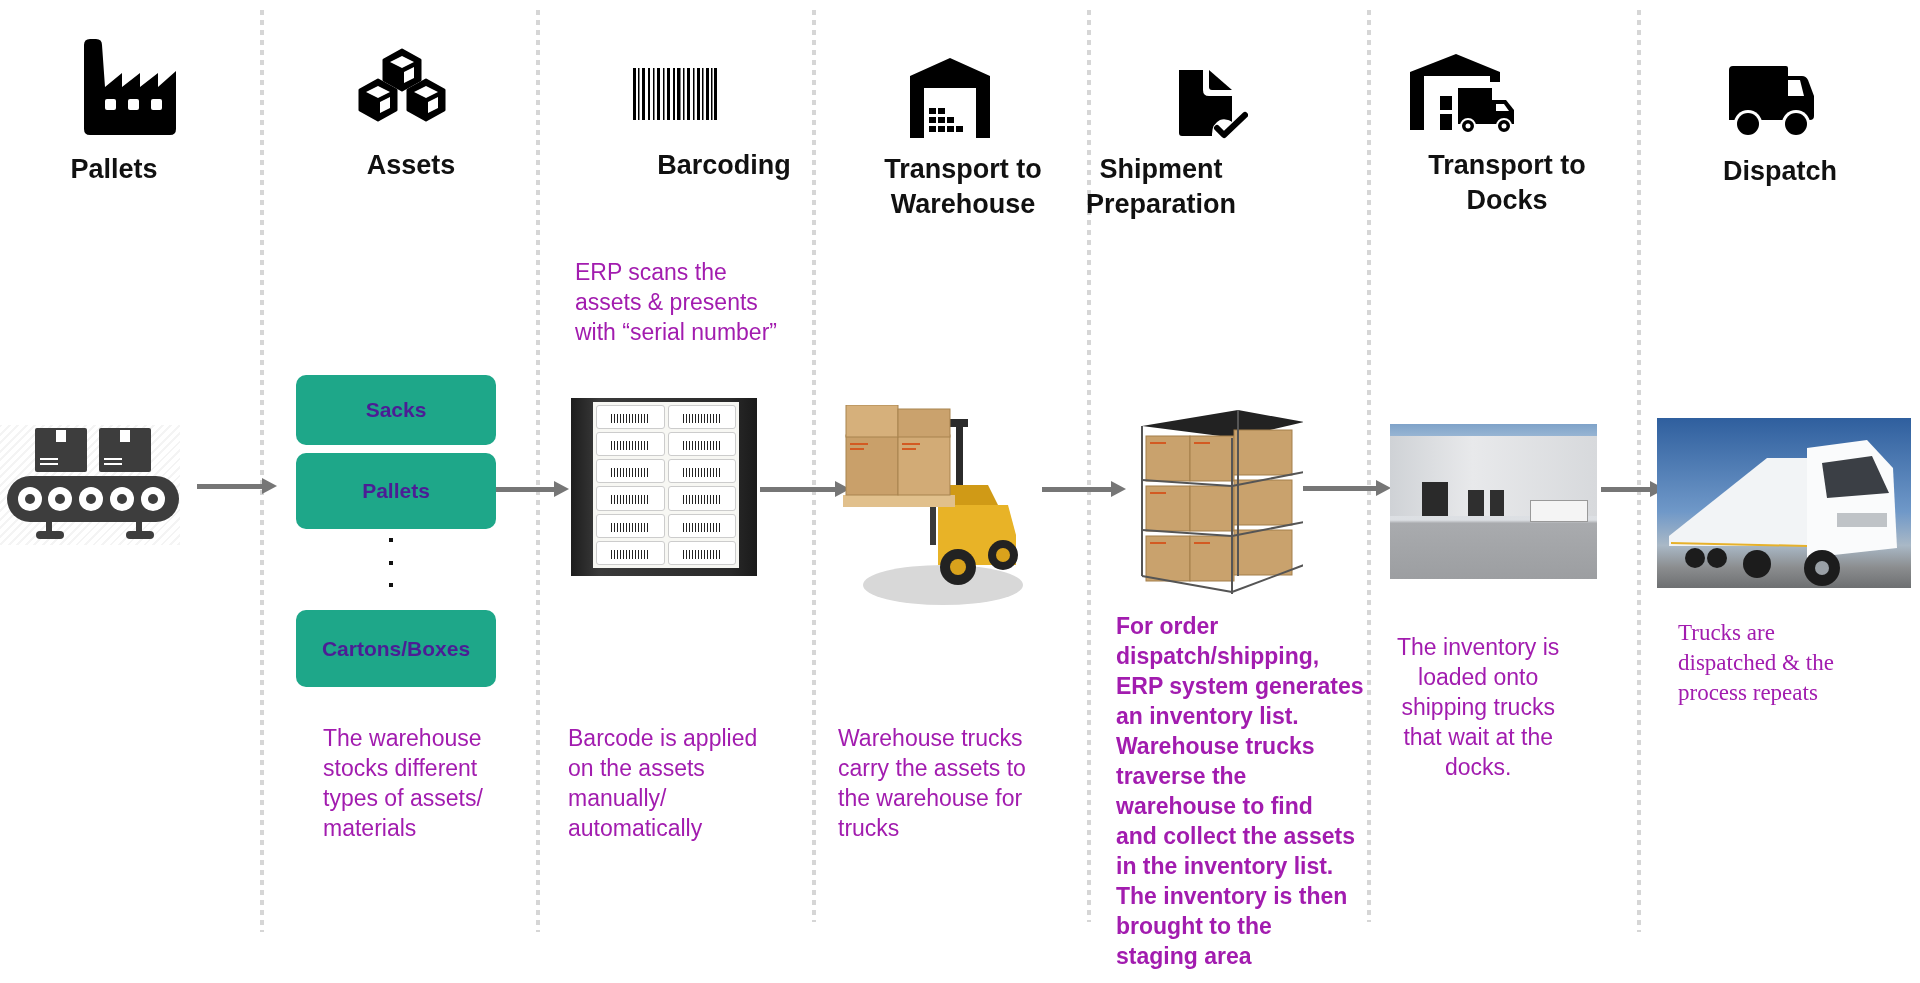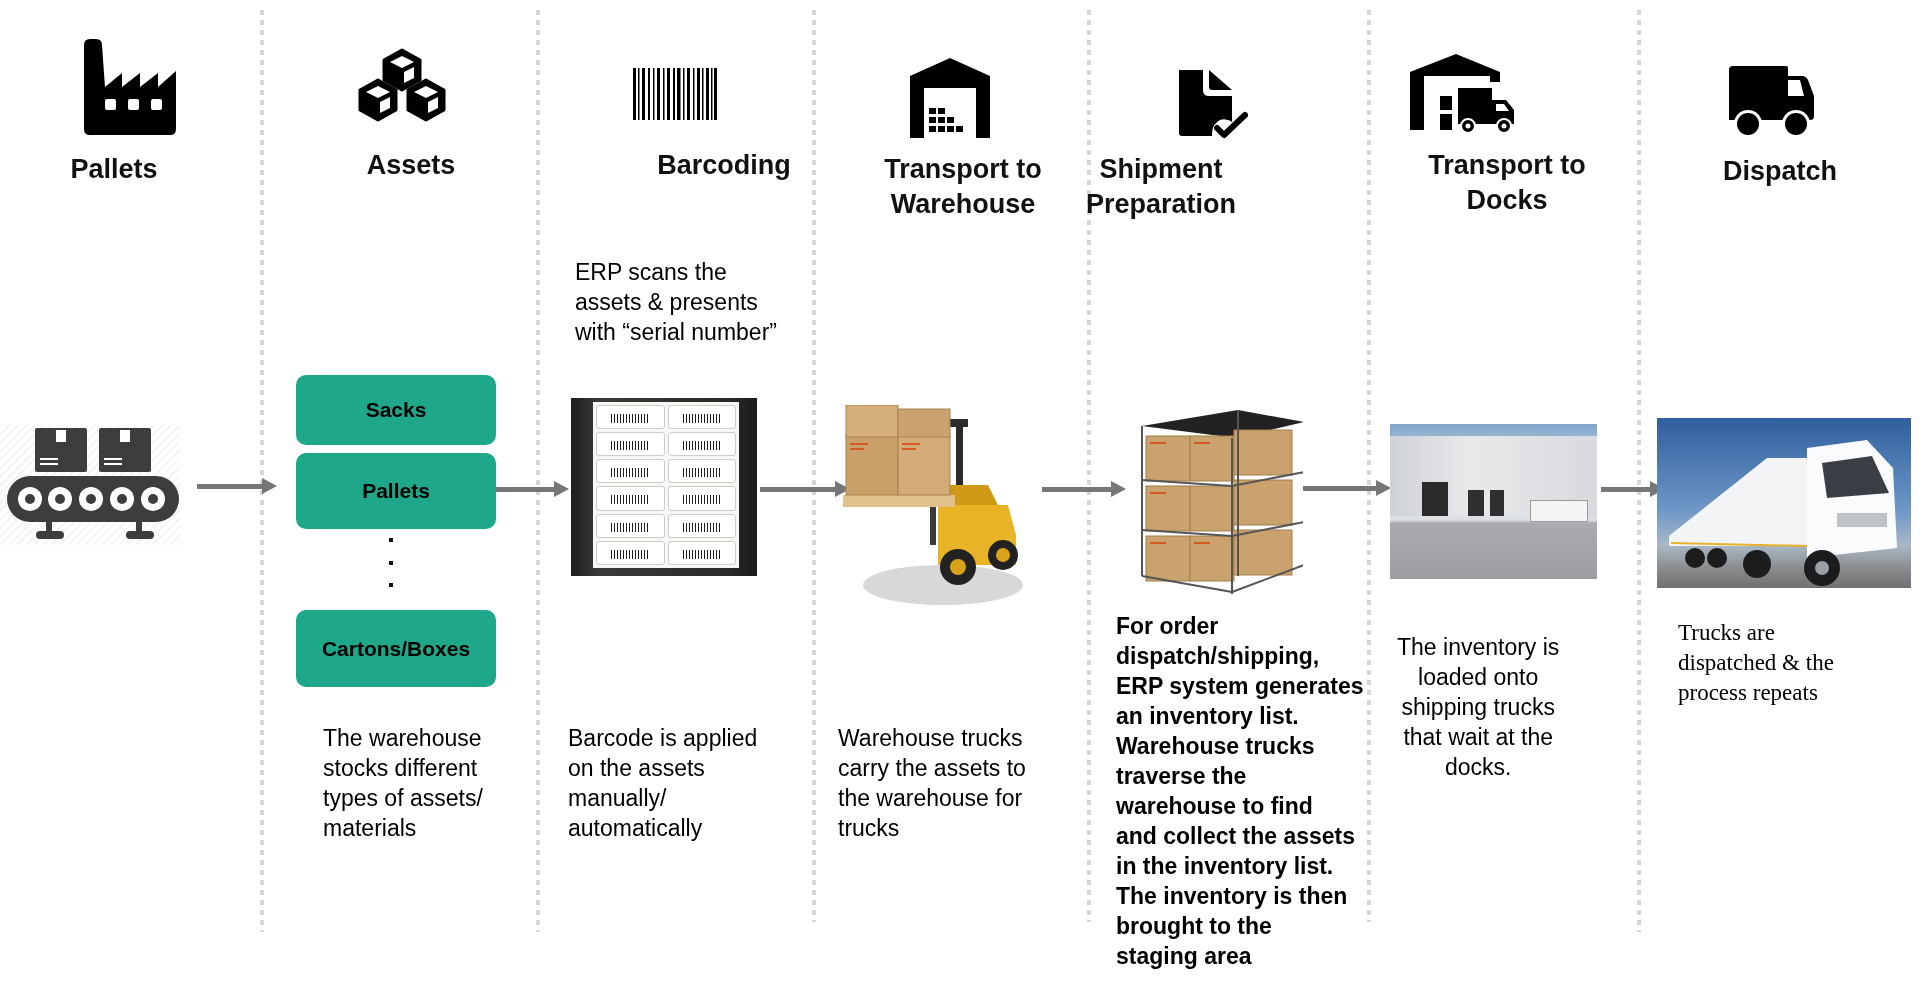--- a/index.html
+++ b/index.html
@@ -4,24 +4,24 @@
 <style>
   html, body { margin:0; padding:0; background:#ffffff; }
   body { width:1920px; height:983px; position:relative; overflow:hidden;
          font-family:"Liberation Sans", "DejaVu Sans", sans-serif; color:#111; }
   .sep { position:absolute; width:4px; top:10px;
          background-image: linear-gradient(to bottom, #d6d6d6 0 5px, transparent 5px 10px);
          background-size: 4px 10px; background-repeat: repeat-y; }
   .title { position:absolute; text-align:center; font-weight:bold; font-size:27px; line-height:35px;
            color:#111; white-space:nowrap; transform:translateX(-50%); }
   .icon { position:absolute; }
-  .desc { position:absolute; font-size:23px; line-height:30px; color:#000000; white-space:nowrap; }
+  .desc { position:absolute; font-size:23px; line-height:30px; color:#a21caf; white-space:nowrap; }
   .desc span { display:block; }
   .asset-box { position:absolute; left:296px; width:200px; background:#1ea789; border-radius:10px;
-               color:#000000; font-weight:bold; font-size:21px; display:flex; align-items:center; justify-content:center; }
+               color:#4c1d95; font-weight:bold; font-size:21px; display:flex; align-items:center; justify-content:center; }
   .dot { position:absolute; left:389px; width:4px; height:4px; background:#111; }
   .arrow { position:absolute; height:5px; background:#767676; }
   .arrow::after { content:""; position:absolute; right:-14px; top:-6px; border-left:15px solid #767676;
                   border-top:8.5px solid transparent; border-bottom:8.5px solid transparent; }
   .photo { position:absolute; overflow:hidden; }
 </style>
 </head>
 <body>
 
 <div class="sep" style="left:260px;height:922px;"></div>

